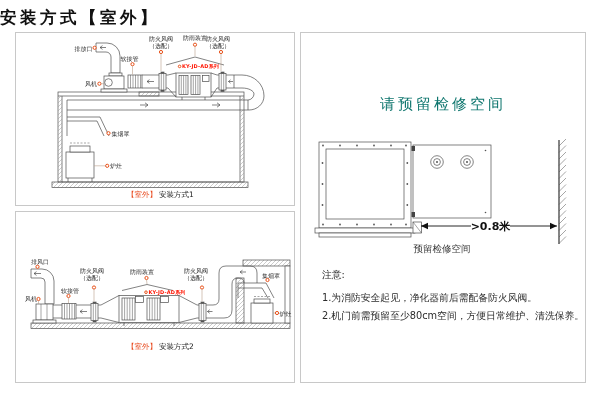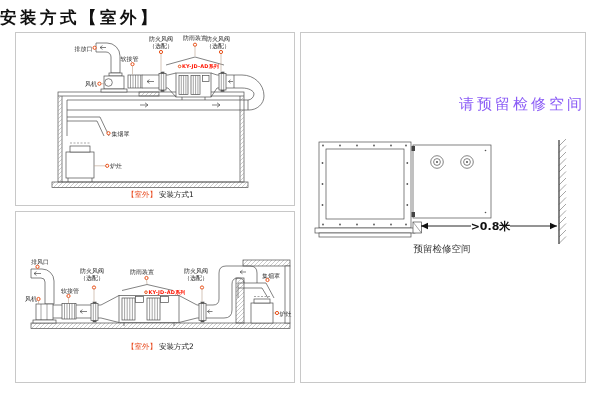--- a/index.html
+++ b/index.html
@@ -19,22 +19,22 @@
   .hf{fill:url(#h1);stroke:none;}
   .blk{fill:#555;stroke:none;}
   .lb{font-size:6px;fill:#2e2e2e;}
   .cap{font-size:7.5px;fill:#222;}
   .capr{font-size:7.5px;fill:#e8481c;}
   .ser{font-size:5px;font-weight:bold;fill:#ff1400;letter-spacing:.2px;}
   .dt{fill:#fff;stroke:#e8521a;stroke-width:1;}
   .ld{stroke:#b9a08c;stroke-width:.6;fill:none;}
   .arr{stroke:#4d4d4d;stroke-width:.7;fill:none;}
   
-  .p3-heading{position:absolute;top:62px;left:0;width:100%;text-align:right;
-              font-size:15px;letter-spacing:3px;color:#8b5cf6;}
+  .p3-heading{position:absolute;top:62px;left:0;width:100%;text-align:center;
+              font-size:15px;letter-spacing:3px;color:#0f766e;}
   .notes{position:absolute;top:236px;left:21px;font-size:9.8px;color:#2b2b2b;
          white-space:nowrap;}
   .notes .nt{margin-bottom:9px;}
   .notes .nl{margin-bottom:4px;line-height:13.5px;}
   .cl-txt{font-size:11px;font-weight:bold;fill:#111;}
   .p3cap{font-size:9.5px;fill:#3a3a3a;}
 </style>
 </head>
 <body>
 
@@ -347,14 +347,19 @@
         <polygon points="120,193 127,189.8 127,196.2" fill="#111"></polygon>
         <polygon points="256,193 249,189.8 249,196.2" fill="#111"></polygon>
       </g>
       <text x="189.5" y="196.5" text-anchor="middle" class="cl-txt">&gt;0.8米</text>
 
       <text x="141" y="219" text-anchor="middle" class="p3cap">预留检修空间</text>
     </svg>
 
     <div class="p3-heading">请预留检修空间</div>
 
+    <div class="notes">
+      <div class="nt">注意:</div>
+      <div class="nl">1.为消防安全起见，净化器前后需配备防火风阀。</div>
+      <div class="nl">2.机门前需预留至少80cm空间，方便日常维护、清洗保养。</div>
+    </div>
   </div>
 </div>
 
 </body></html>

